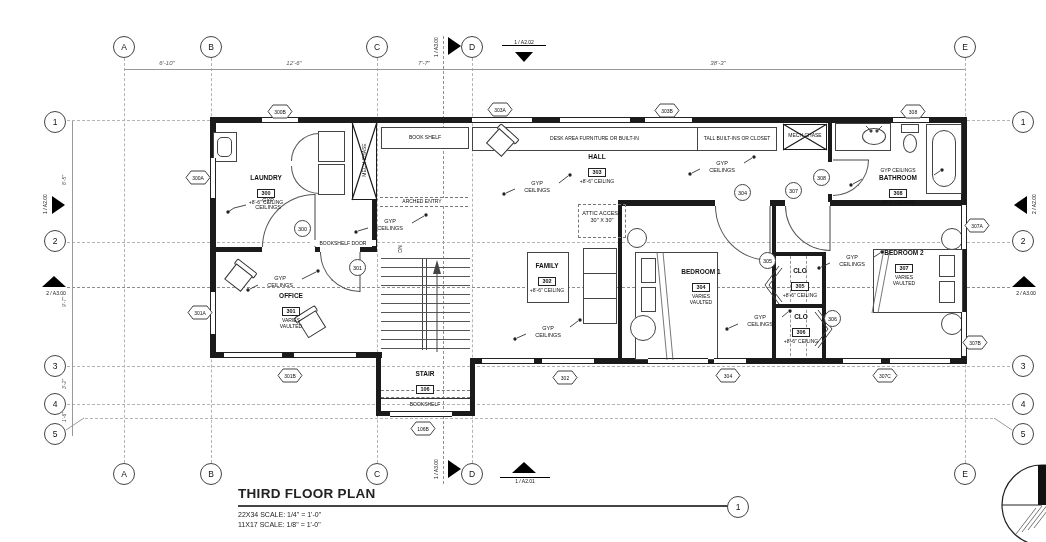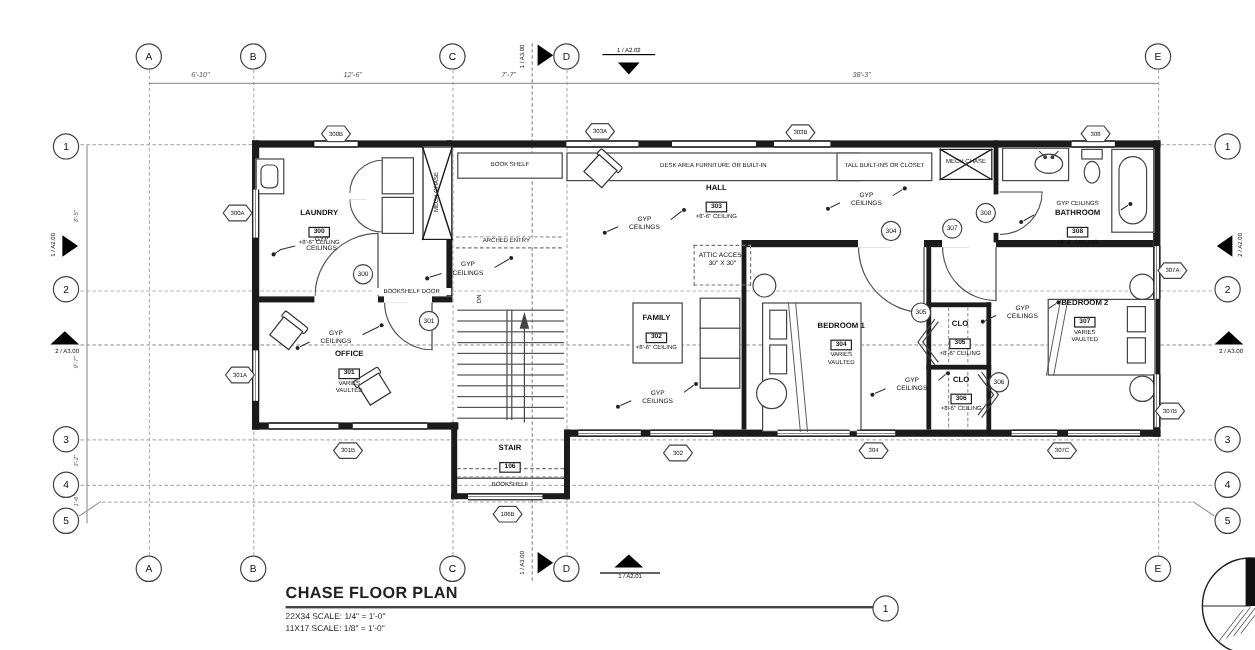--- a/index.html
+++ b/index.html
@@ -442,19 +442,19 @@
       <path d="M66 430 L84 418 M1012 430 L994 418"></path>
     </g>
     <g>
       <circle cx="1042" cy="505" r="40" fill="none" stroke="#222" stroke-width="1.2"></circle>
       <rect x="1038" y="465" width="8" height="40" fill="#111"></rect>
       <path d="M1042 505 L1002 505" stroke="#222" stroke-width="1" fill="none"></path>
       <path d="M1036 508 L1016 534 M1042 506 L1022 532 M1048 504 L1028 530 M1054 502 L1034 528" stroke="#555" stroke-width="0.8" fill="none"></path>
     </g>
   </svg>
 
-  <div class="s title" style="left:238px;top:486px">CHASE FLOOR PLAN</div>
+  <div class="s title" style="left:238px;top:486px">THIRD FLOOR PLAN</div>
   <div class="s" style="left:238px;top:505px;width:492px;height:2px;background:#444;z-index:5"></div>
   <div class="s bub" style="left:727px;top:496px;border-width:1.2px">1</div>
   <div class="s scale" style="left:238px;top:511px">22X34 SCALE: 1/4" = 1'-0"</div>
   <div class="s scale" style="left:238px;top:521px">11X17 SCALE: 1/8" = 1'-0"</div>
 
 </div>
 
 </body></html>

